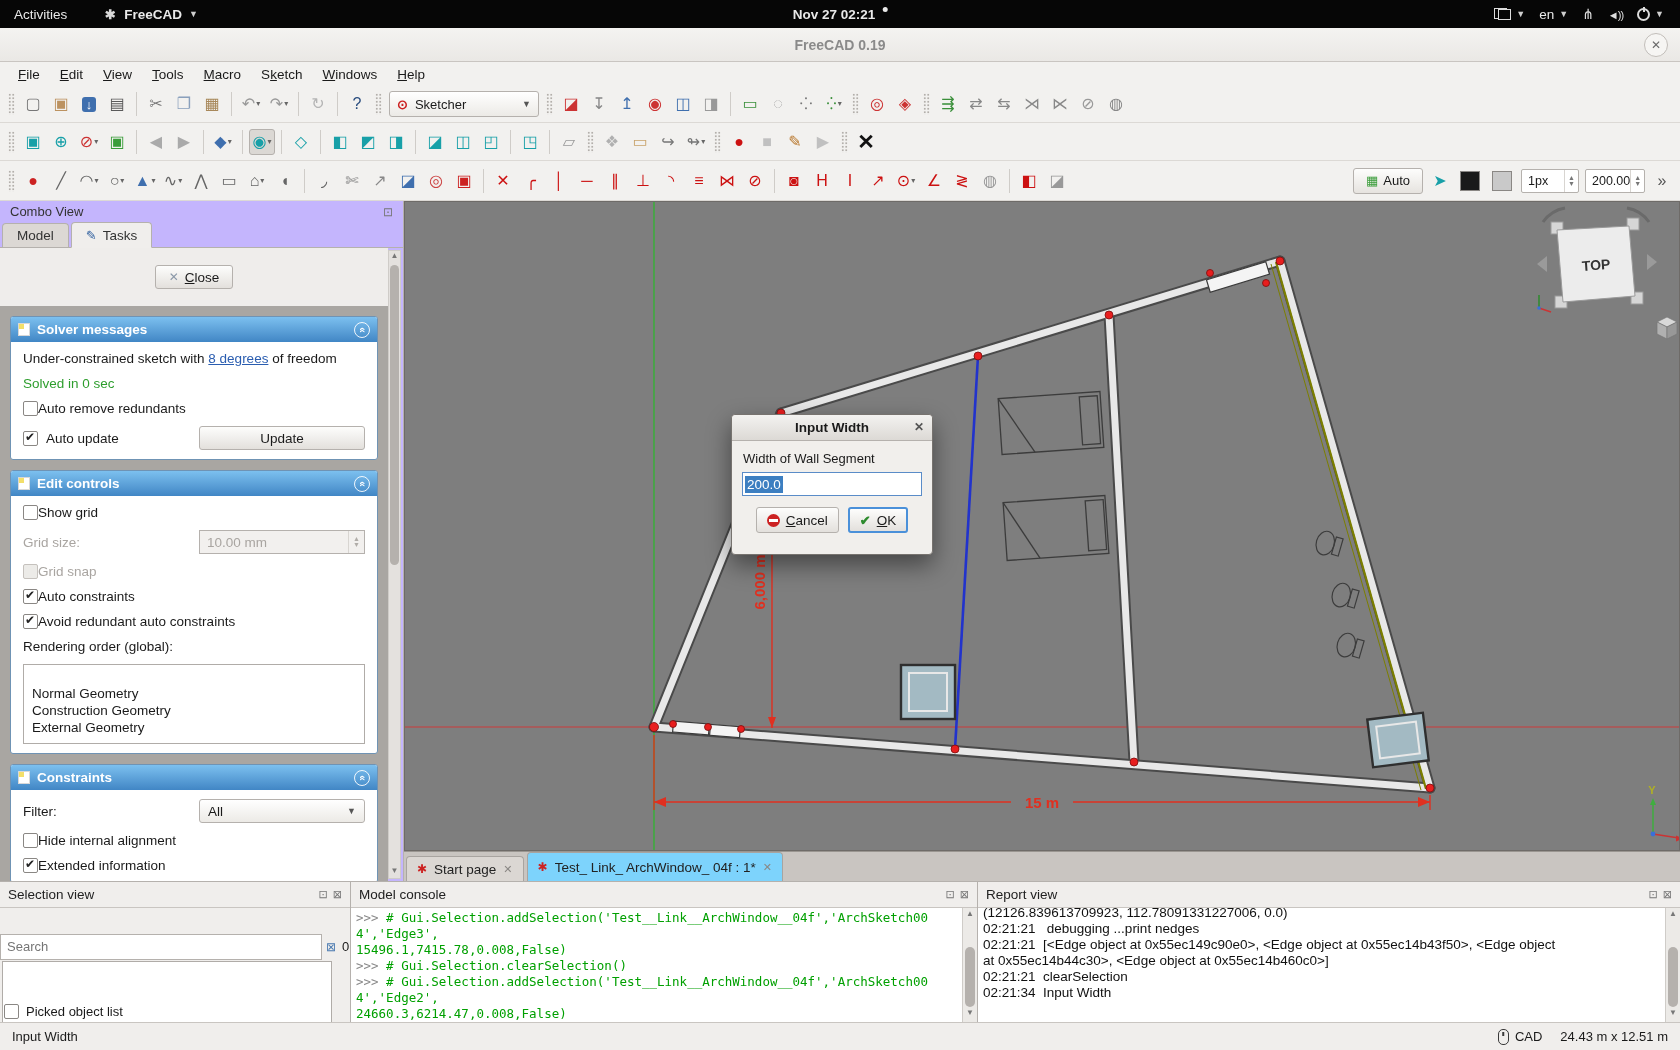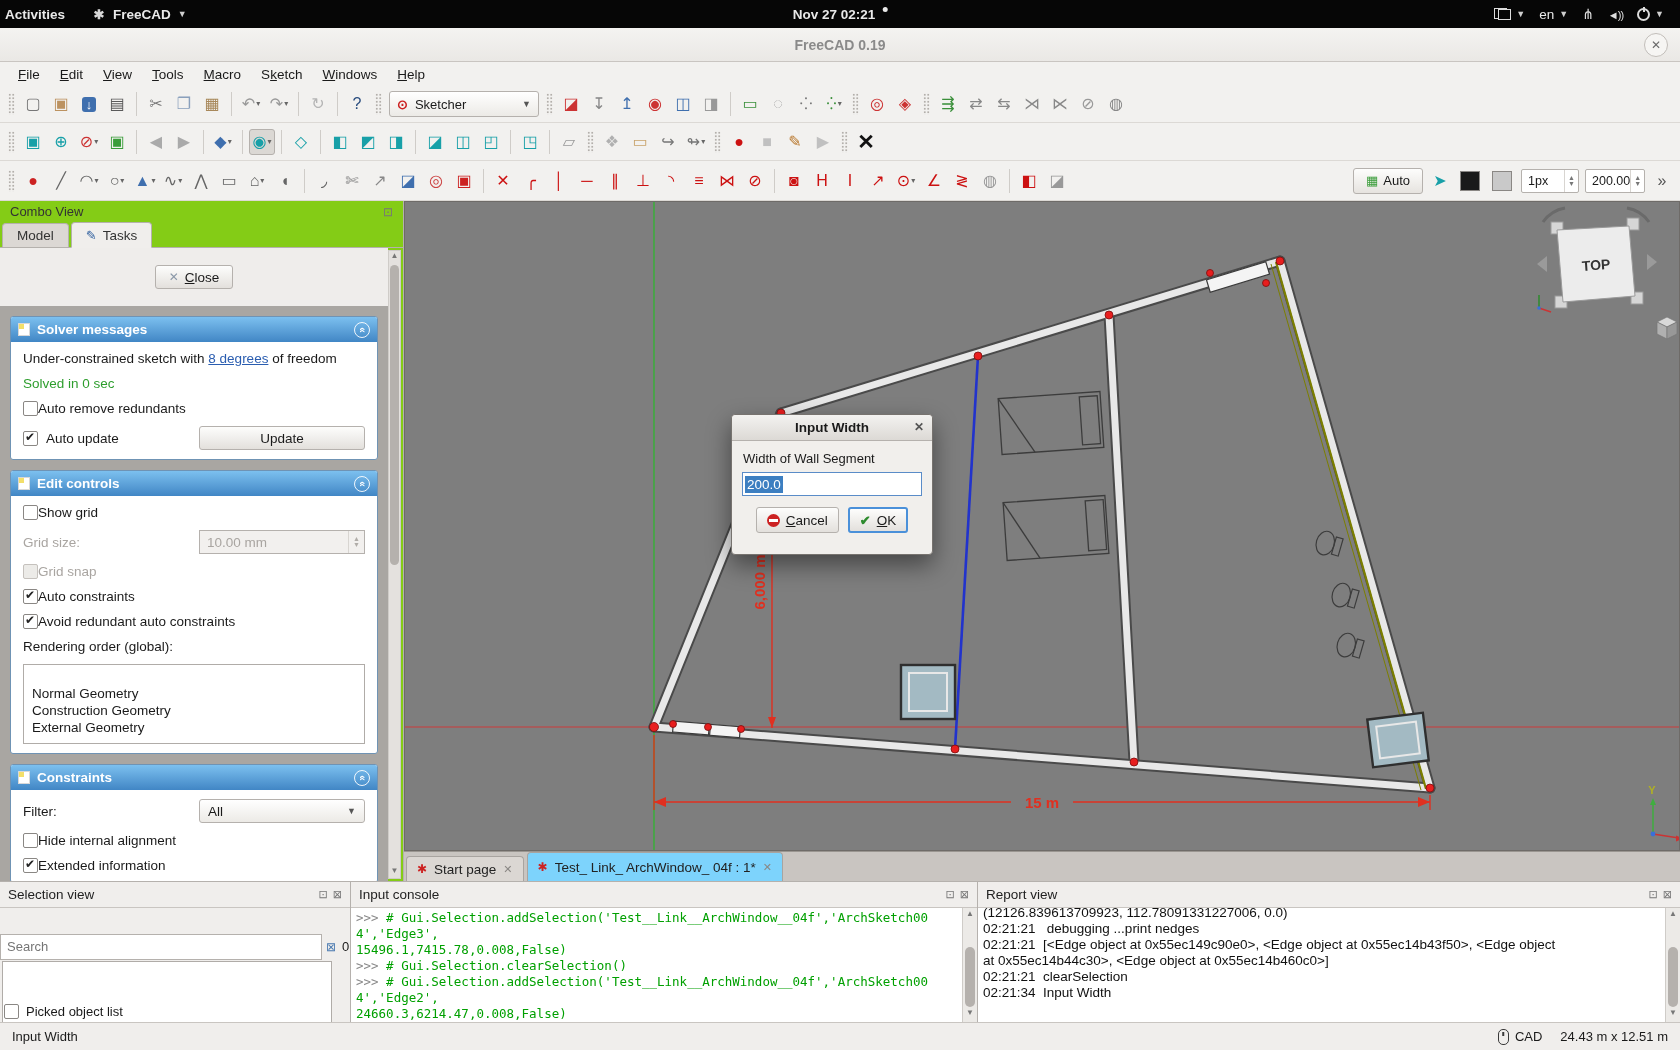--- a/index.html
+++ b/index.html
@@ -1,21 +1,21 @@
 <!DOCTYPE html>
 <html><head>
 <meta charset="utf-8">
 <style>
 *{box-sizing:border-box;margin:0;padding:0}
 html,body{width:1680px;height:1050px}
 body{position:relative;font-family:"Liberation Sans",sans-serif;background:#efedeb;overflow:hidden;font-size:13px;color:#1a1a1a}
 .abs{position:absolute}
 
 #gnome-bar{top:0;left:0;width:1680px;height:28px;background:#060606;color:#e9e9e9;display:flex;align-items:center;font-size:13.5px}
-#gnome-bar .activities{padding:0 5px;font-weight:bold}
+#gnome-bar .activities{padding:0 14px;font-weight:normal}
 #gnome-bar .appmenu{display:flex;align-items:center;gap:7px;margin-left:22px;font-weight:bold}
 .fc-mini{width:14px;height:14px;display:inline-flex;align-items:center;justify-content:center;color:#d8d8d8;font-size:13px}
 .fc-mini::before{content:"✱"}
 .caret-down{font-size:9px;color:#cfcfcf}
 #clock{position:absolute;left:50%;transform:translateX(-50%);display:flex;gap:7px;font-weight:bold}
 #clock .dot{width:5px;height:5px;border-radius:50%;background:#e9e9e9}
 #tray{margin-left:auto;display:flex;align-items:center;gap:14px;padding-right:16px}
 .icon-displays{width:17px;height:12px;position:relative}
 .icon-displays::before{content:"";position:absolute;left:0;top:0;width:11px;height:9px;border:1.5px solid #dcdcdc}
 .icon-displays::after{content:"";position:absolute;right:0;bottom:0;width:11px;height:9px;border:1.5px solid #dcdcdc;background:#060606}
@@ -46,21 +46,21 @@
 .tgrip{width:7px;height:22px;margin:0 4px;flex:none;background-image:radial-gradient(#b3afab 1px,transparent 1.2px);background-size:3.5px 3.5px}
 .tcombo{display:inline-flex;align-items:center;gap:7px;height:26px;width:150px;border:1px solid #b5b1ad;border-radius:3px;background:linear-gradient(#fff,#eceae6);padding:0 7px;font-size:13px;margin:0 3px}
 .tcombo .wbicon{font-size:13px;font-weight:bold}
 .tcombo .dd{margin-left:auto;font-size:9px;color:#555}
 .tbtn{display:inline-flex;align-items:center;gap:5px;height:26px;border:1px solid #b5b1ad;border-radius:3px;background:linear-gradient(#fdfdfc,#e6e3df);padding:0 12px;font-size:13px;margin:0 3px}
 .tswatch{width:20px;height:20px;border:1px solid #8a8784;margin:0 6px;flex:none}
 .tspin{display:inline-flex;align-items:center;height:24px;border:1px solid #b5b1ad;background:#fff;border-radius:2px;font-size:12.5px;padding-left:6px;margin:0 3px;position:relative}
 .tspin .arrows{display:flex;flex-direction:column;justify-content:center;margin-left:auto;padding:0 3px;color:#777;font-size:7px;line-height:6px;border-left:1px solid #d8d5d1;height:100%}
 .tflex{flex:1}
 
-#combo-panel{top:201px;left:0;width:404px;height:680px;background:#84cc16;border-right:1px solid #b5b1ad}
+#combo-panel{top:201px;left:0;width:404px;height:680px;background:#c4b5fd;border-right:1px solid #b5b1ad}
 .cv-titlerow{height:21px;display:flex;align-items:center;padding:0 10px;font-size:13px;color:#333}
 .cv-dock{margin-left:auto;color:#777;font-size:12px}
 .cv-dock::before{content:"⊡"}
 .cv-tabs{height:26px;display:flex;align-items:flex-end;padding-left:2px;border-bottom:1px solid #b5b1ad}
 .cv-tab{padding:4px 14px;font-size:13.5px;background:#dcd8d4;border:1px solid #b5b1ad;border-bottom:none;border-radius:4px 4px 0 0;margin-right:2px;color:#333;display:flex;gap:6px;align-items:center;height:24px}
 .cv-tab.active{background:#f0eeec;height:26px;margin-bottom:-1px;border-bottom:1px solid #f0eeec}
 .pen-icon{color:#2f5f9e;font-size:13px}
 .pen-icon::before{content:"✎"}
 .cv-body{position:absolute;top:47px;left:0;width:388px;bottom:0;background:#a9a6a2;overflow:hidden}
 .close-strip{background:#efedeb;height:58px;display:flex;align-items:center;justify-content:center}
@@ -870,21 +870,21 @@
     <div id="sel-list"></div>
     <div id="sel-picked">
       <span class="cb"></span>
       <span>Picked object list</span>
     </div>
   </div>
 </div>
 
 <div id="panel-python" class="bpanel abs">
   <div class="phead">
-    <span>Input console</span>
+    <span>Model console</span>
     <span class="pbtns">
         <span class="pbtn-float"></span>
         <span class="pbtn-close"></span>
       </span>
   </div>
   <div class="pbody">
     <div class="console" id="console-lines" style="margin-right:16px"><div class="cline"><span class="prompt">&gt;&gt;&gt; </span><span class="ctext"># Gui.Selection.addSelection('Test__Link__ArchWindow__04f','ArchSketch004','Edge3',
 15496.1,7415.78,0.008,False)</span></div><div class="cline"><span class="prompt">&gt;&gt;&gt; </span><span class="ctext"># Gui.Selection.clearSelection()</span></div><div class="cline"><span class="prompt">&gt;&gt;&gt; </span><span class="ctext"># Gui.Selection.addSelection('Test__Link__ArchWindow__04f','ArchSketch004','Edge2',
 24660.3,6214.47,0.008,False)</span></div></div>
     <div class="vscroll">

